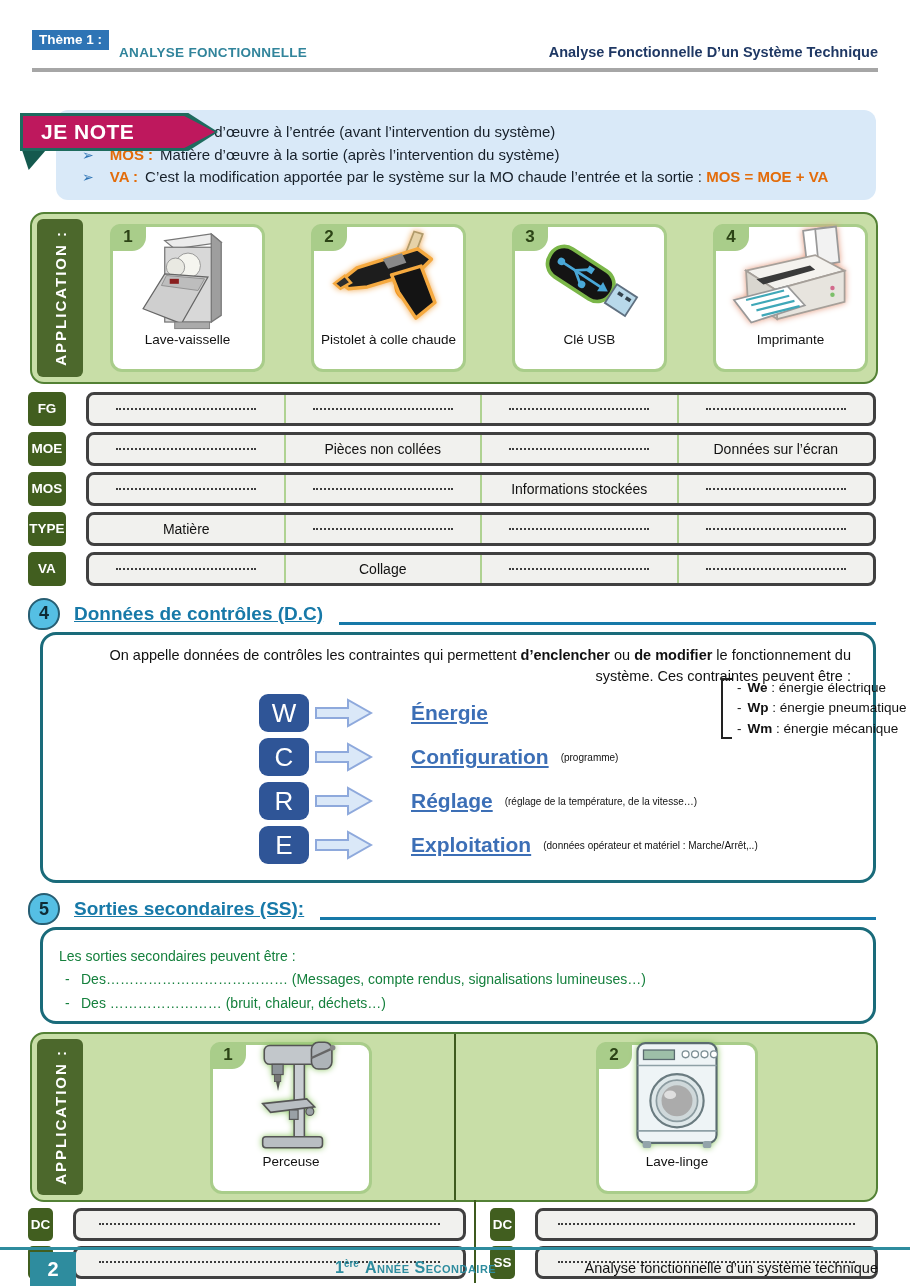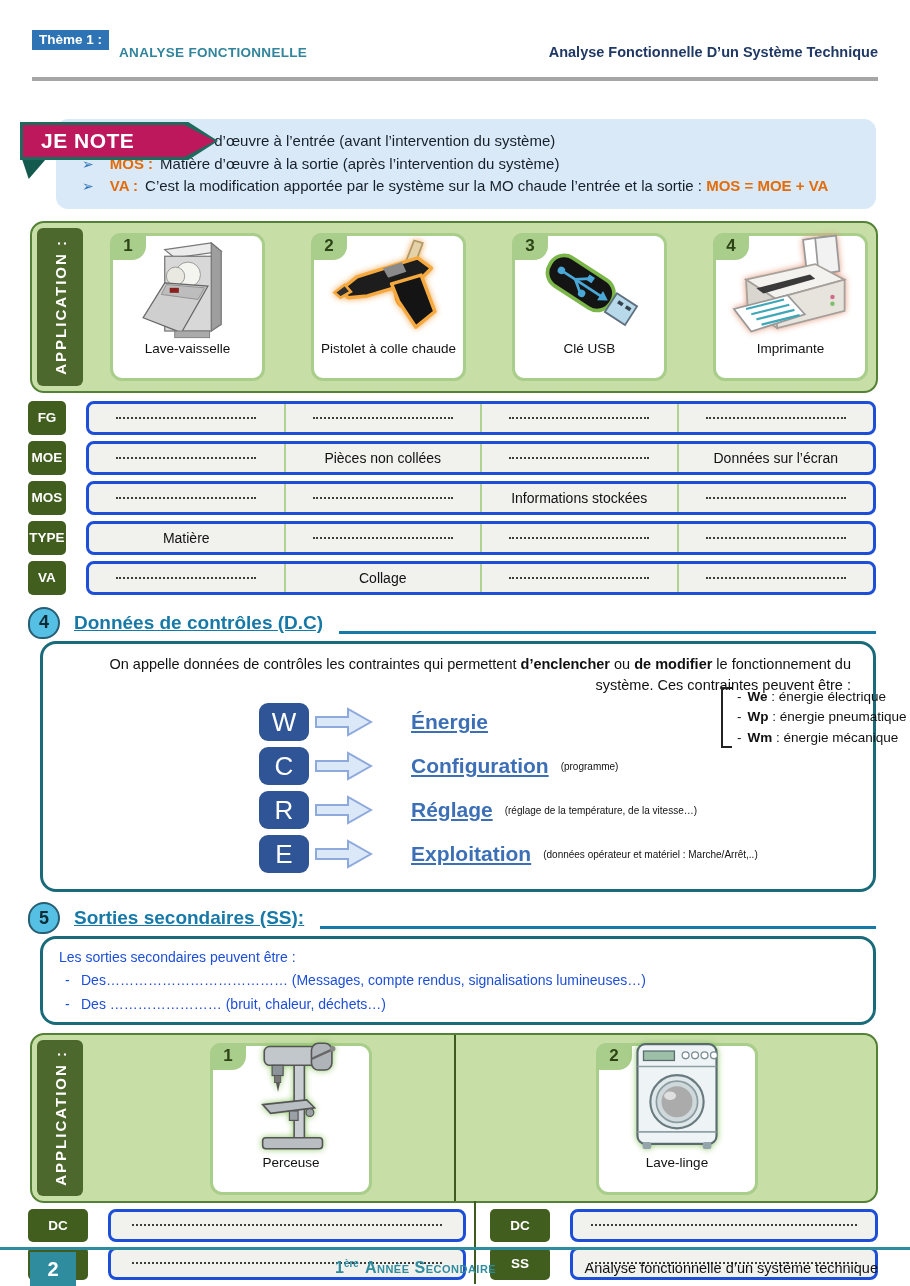--- a/index.html
+++ b/index.html
@@ -1,21 +1,21 @@
 <!DOCTYPE html>
 <html><head>
 <meta charset="utf-8">
 <style>
   * { margin:0; padding:0; box-sizing:border-box; }
   body { background:#fff; font-family:"Liberation Sans", sans-serif; }
   .page { position:relative; width:910px; height:1286px; background:#fff; overflow:hidden; margin:0 auto; }
 
   
   .hdr { margin:20px 32px 0 32px; display:flex; justify-content:space-between; align-items:flex-end;
-         border-bottom:4px solid #A6A6A6; padding-bottom:17px; }
+         border-bottom:4px solid #A6A6A6; padding-bottom:8px; }
   .hdr-left { display:flex; align-items:center; }
   .theme-chip { background:#2E74B5; color:#fff; font-weight:bold; font-size:13.5px; padding:2px 7px 3px; }
   .theme-title { color:#31849B; font-weight:bold; font-size:13.5px; margin-left:10px; letter-spacing:.3px;margin-top:25px; }
   .doc-title { color:#1F3864; font-weight:bold; font-size:14.5px; }
 
   
   .note-wrap { position:relative; }
   .ribbon { position:absolute; left:20px; top:3px; width:198px; height:38px; z-index:3;
             clip-path:polygon(0 0,85% 0,100% 50%,85% 100%,0 100%); background:#1E6B5E; }
   .ribbon-in { position:absolute; inset:3px; clip-path:polygon(0 0,84% 0,100% 50%,84% 100%,0 100%);
@@ -52,21 +52,21 @@
 
   .glow-green  { filter:drop-shadow(0 0 3px #8fc866); }
   .glow-orange { filter:drop-shadow(0 0 3px #f0a850); }
   .glow-salmon { filter:drop-shadow(0 0 3px #e49a7e); }
 
   
   .ftable { margin:8px 34px 0 28px; }
   .frow { display:flex; align-items:stretch; height:34px; margin-top:6px; }
   .fbadge { width:38px; background:#415E1F; border-radius:5px; color:#fff; font-weight:bold;
             font-size:13.5px; display:flex; align-items:center; justify-content:center; }
-  .fbody { flex:1; margin-left:20px; background:#F1F1EE; border:3px solid #1d4ed8; border-radius:8px; display:flex; }
+  .fbody { flex:1; margin-left:20px; background:#F1F1EE; border:3px solid #404040; border-radius:8px; display:flex; }
   .cell { flex:1; display:flex; align-items:center; justify-content:center; font-size:14px; color:#111;
           border-left:2px solid #AFD291; overflow:hidden; }
   .cell:first-child { border-left:none; }
   .dotline { display:block; width:72%; height:0; border-bottom:2px dotted #3c3c3c; }
   .dotline.long { width:88%; }
 
   
   .sec-hdr { margin:12px 34px 0 28px; display:flex; align-items:center; height:32px; }
   .sec-hdr.s5 { margin-top:10px; }
   .num-circle { width:32px; height:32px; border-radius:50% 50% 50% 42%; background:#55BFE4;
@@ -84,31 +84,31 @@
   .ctrl-arrow { margin-left:6px; display:flex; align-items:center; }
   .ctrl-word { margin-left:38px; font-size:21px; font-weight:bold; color:#3C6FB6; text-decoration:underline; }
   .ctrl-note { margin-left:12px; font-size:10px; color:#111; white-space:nowrap; }
   .sublist { position:absolute; left:462px; top:-16px; width:330px; padding-left:14px; font-size:13.5px;
              color:#111; line-height:1.5; border-left:2px solid #222; }
   .sublist:before, .sublist:after { content:""; position:absolute; left:0; width:9px; height:2px; background:#222; }
   .sublist:before { top:0; } .sublist:after { bottom:0; }
   .subitem .dash { margin-right:6px; }
   .subitem b { font-weight:bold; }
 
-  .box5 { padding:8px 14px 8px 16px; font-size:14px; color:#1d4ed8; line-height:1.45; }
+  .box5 { padding:16px 14px 8px 16px; font-size:14px; color:#15803d; line-height:1.45; }
   .ss-line { margin-top:3px; }
   .ss-line .dash { display:inline-block; width:22px; padding-left:6px; }
 
   
   .dcss { position:relative; margin:6px 32px 0 28px; display:flex; }
   .dcss-col { width:438px; }
   .dcss-col.right { flex:1; margin-left:24px; }
   .dcss .frow { height:33px; margin-top:5px; }
   .dcss .frow:first-child { margin-top:0; }
-  .dcss .fbadge { width:60px; }
+  .dcss .fbadge { width:25px; }
   .dcss-div { position:absolute; left:446px; top:-8px; bottom:-4px; width:2px; background:#3E5A1E; }
   .dcss .fbody { align-items:center; justify-content:center; }
 
   
   .foot-line { position:absolute; left:0; right:0; top:1247px; height:3px; background:#2E8C9E; }
   .footer { position:absolute; top:1252px; left:30px; right:32px; height:34px; }
   .page-num { position:absolute; left:0; top:0; width:46px; height:34px; background:#2E8C9E; color:#fff;
               font-weight:bold; font-size:20px; display:flex; align-items:center; justify-content:center; }
   .grade { position:absolute; left:305px; top:6px; color:#2E8C9E; font-size:16px; font-weight:bold; }
   .grade sup { font-size:10px; }

